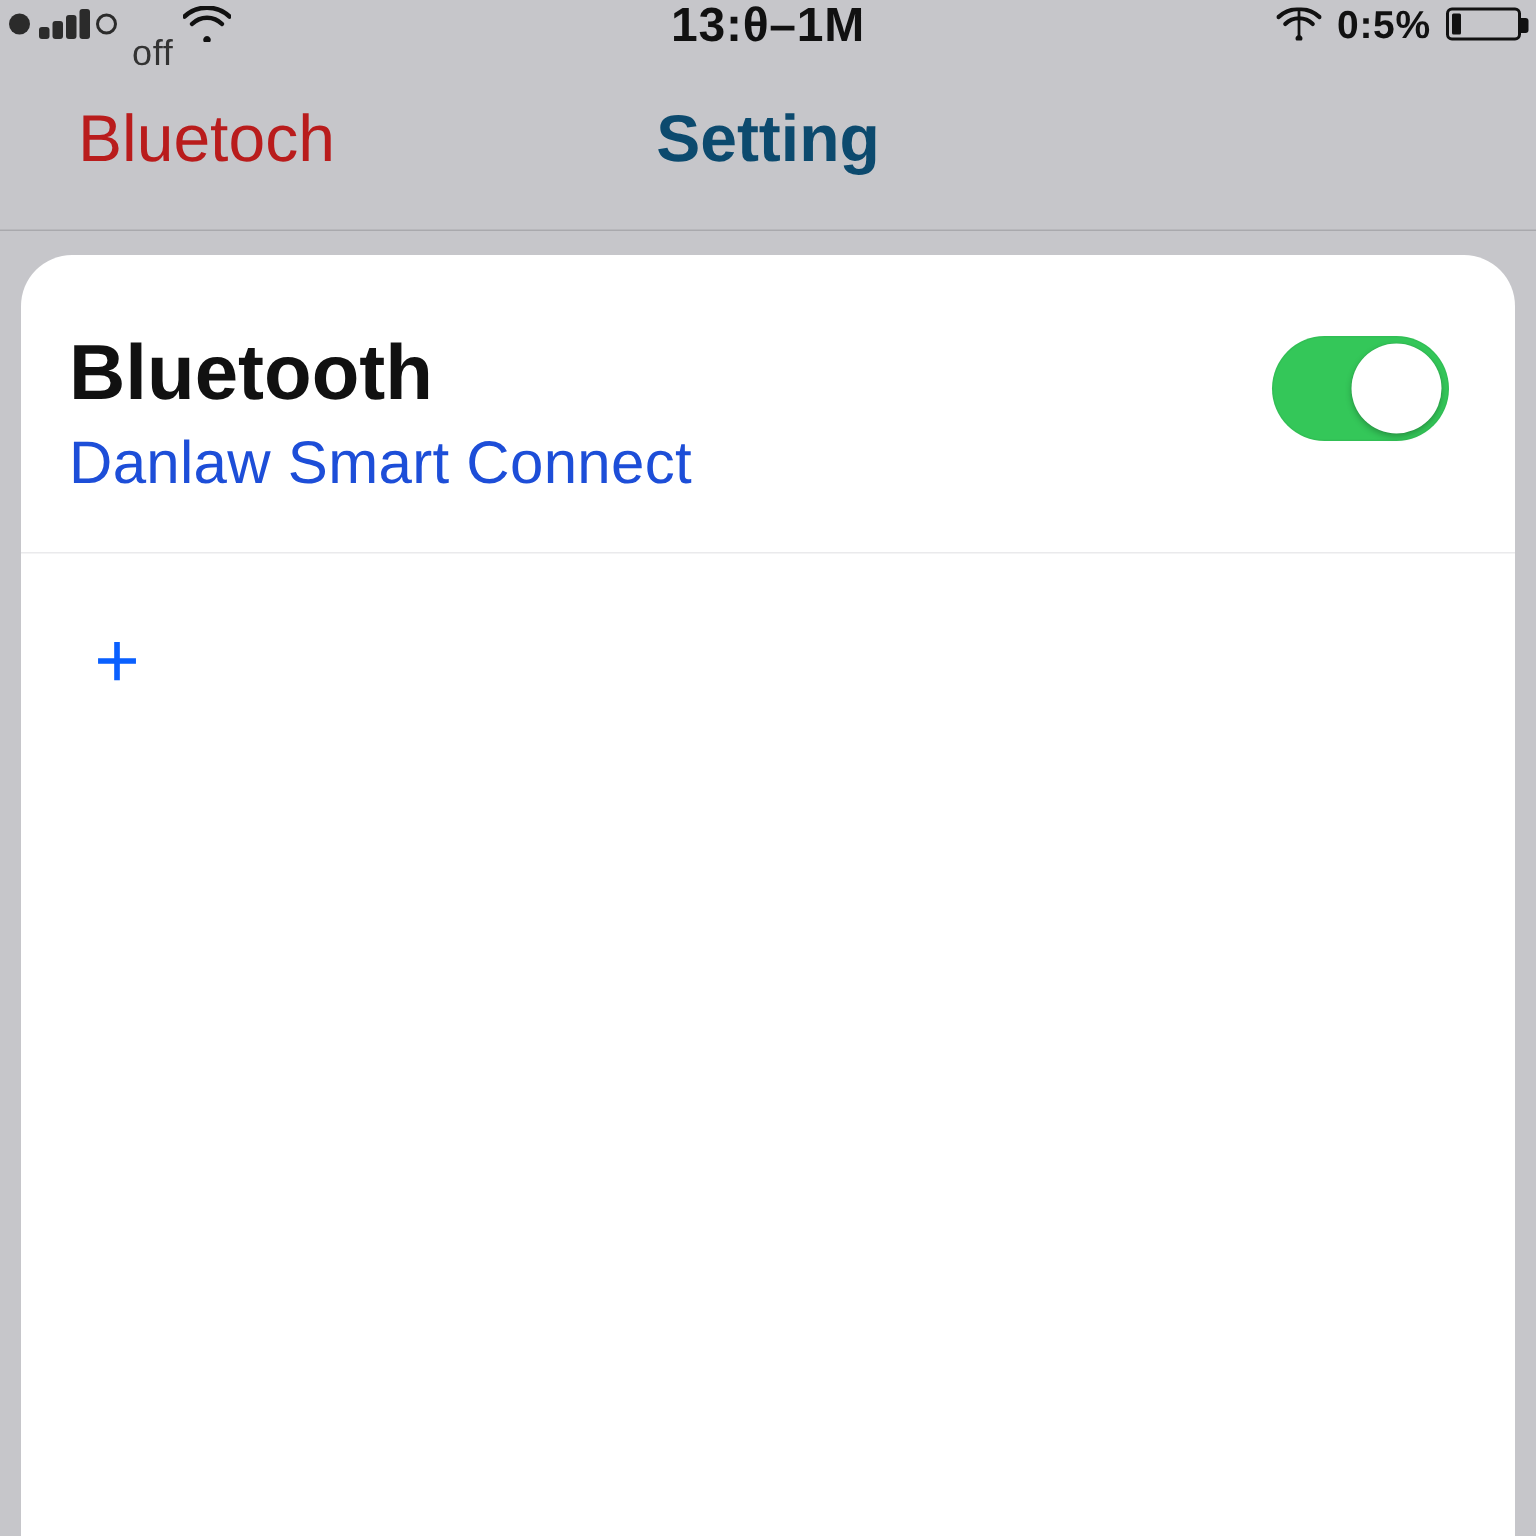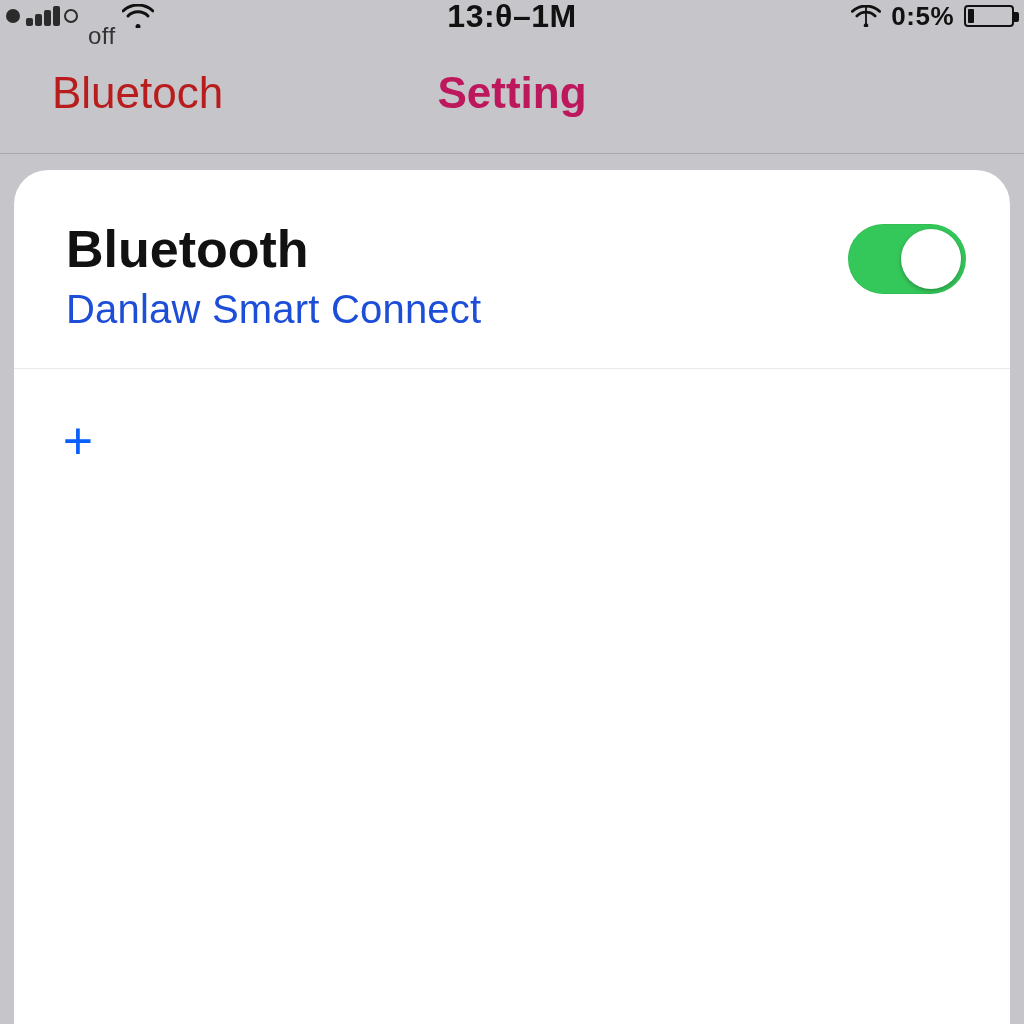--- a/index.html
+++ b/index.html
@@ -119,36 +119,36 @@
       font-weight: 500;
       color: #b91c1c;
       cursor: pointer;
     }
     .nav-title {
       position: absolute;
       left: 50%;
       transform: translateX(-50%);
       font-size: 44px;
       font-weight: 700;
-      color: #be185d;
+      color: #0c4a6e;
     }
 
     
     .card {
       margin: 16px 14px 0 14px;
       background: #fff;
       border-radius: 34px 34px 0 0;
       padding: 52px 0 0 0;
       height: 854px;
       box-shadow: 0 1px 0 rgba(0,0,0,0.04);
     }
     .bt-row {
       display: flex;
       align-items: flex-start;
-      padding: 0 44px 36px 52px;
+      padding: 0 44px 36px 32px;
       border-bottom: 1px solid #eaeaec;
     }
     .bt-text { flex: 1; }
     .bt-title {
       font-size: 52px;
       font-weight: 700;
       color: #111;
       line-height: 1.05;
       margin-bottom: 10px;
     }

